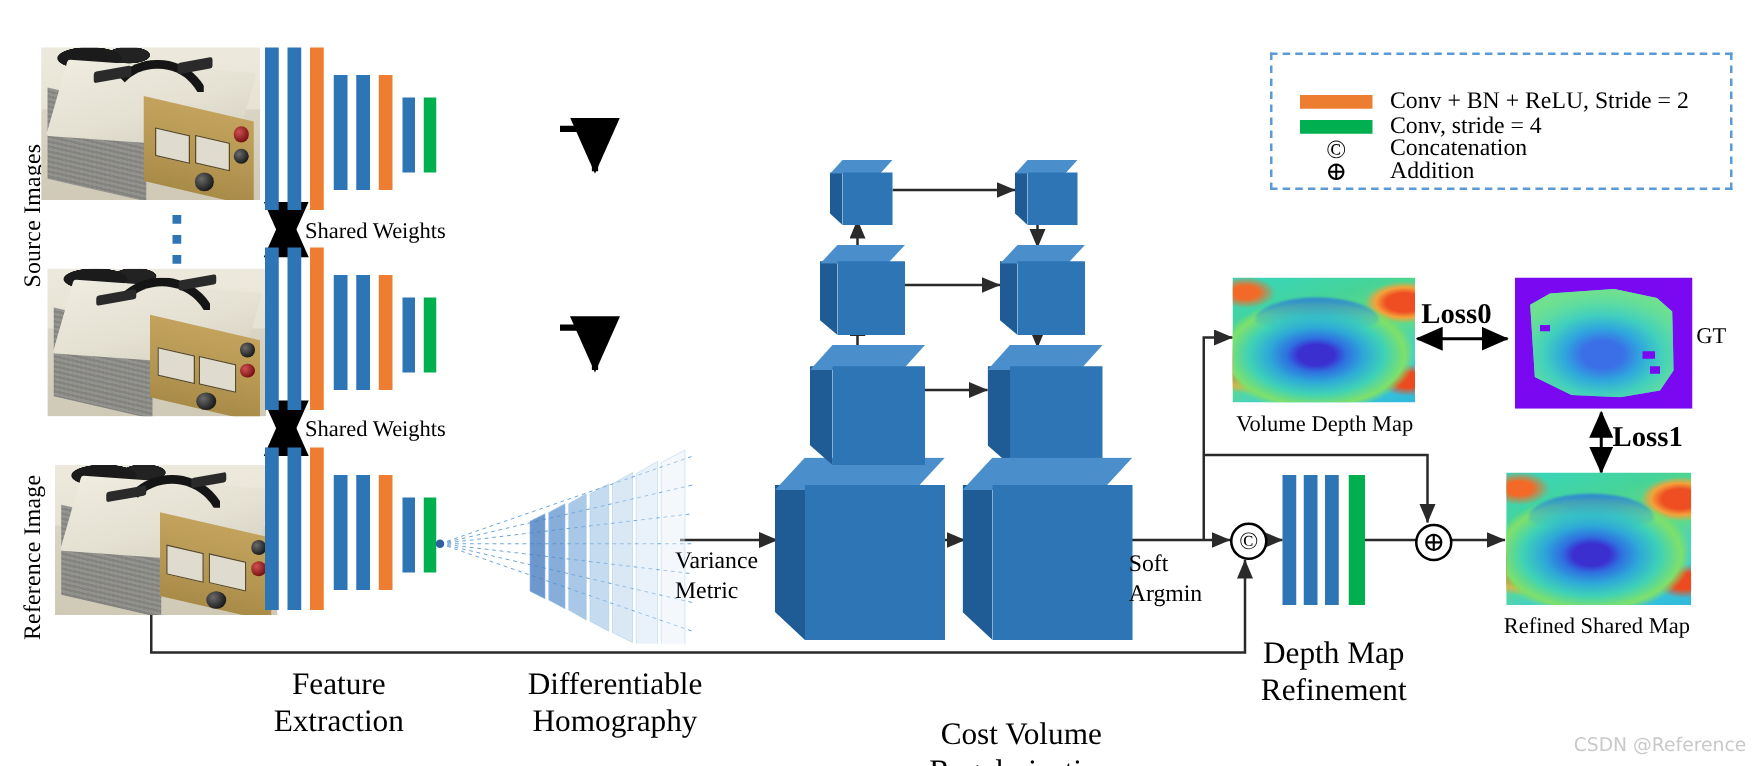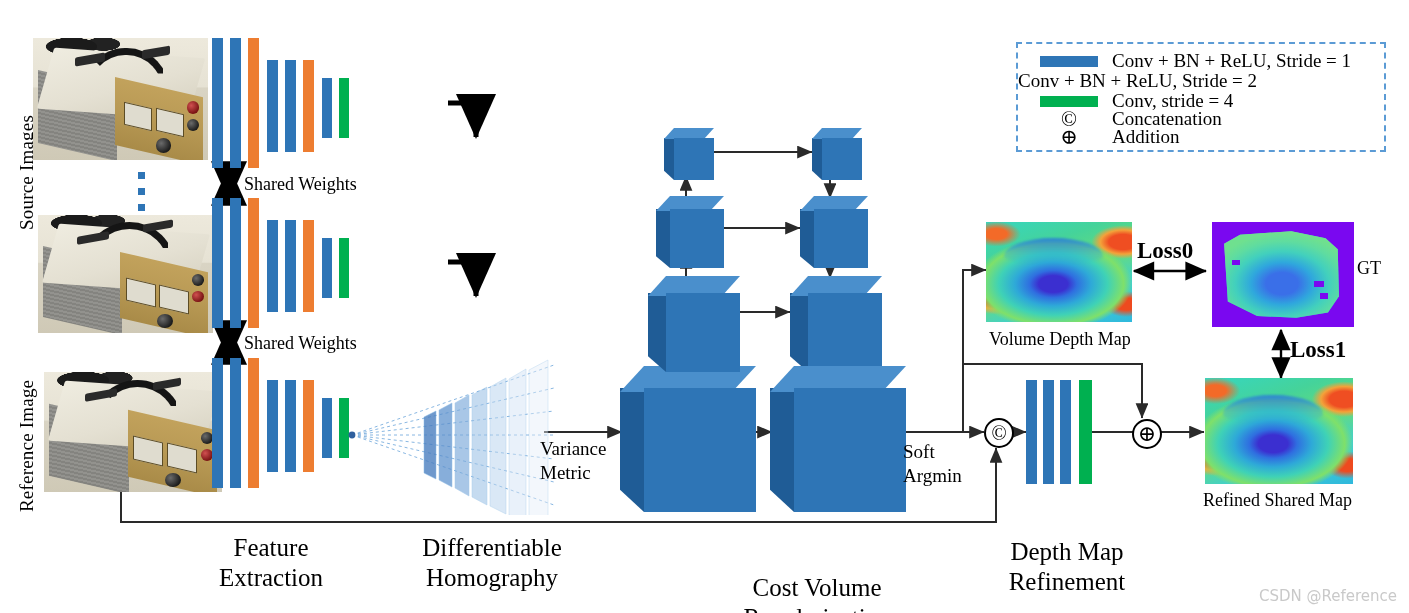--- a/index.html
+++ b/index.html
@@ -555,25 +555,21 @@
   <div class="depthmap" style="left:1205px; top:378px; width:148px; height:106px;">
     <div class="dm-jet"></div>
     <div class="dm-ridge"></div>
   </div>
   <div class="cap" style="left:1203px; top:490px;">Refined Shared Map</div>
 
   <div class="cap-bold" style="left:1137px; top:238px;">Loss0</div>
   <div class="cap-bold" style="left:1290px; top:337px;">Loss1</div>
 
   <div id="legend-box" style="left:1016px; top:42px; width:366px; height:106px;">
-    <div class="legend-row" style="left:0; top:6px;">
-      <div class="legend-swatch" style="background:#2e75b6;"></div>
-      <div class="legend-text">Conv + BN + ReLU, Stride = 1</div>
-    </div>
-    <div class="legend-row" style="left:0; top:26px;flex-direction:column;">
+    <div class="legend-row" style="left:0; top:26px;">
       <div class="legend-swatch" style="background:#ed7d31;"></div>
       <div class="legend-text">Conv + BN + ReLU, Stride = 2</div>
     </div>
     <div class="legend-row" style="left:0; top:46px;">
       <div class="legend-swatch" style="background:#00b050;"></div>
       <div class="legend-text">Conv, stride = 4</div>
     </div>
     <div class="legend-row" style="left:0; top:64px;">
       <div class="legend-glyph">©</div>
       <div class="legend-text">Concatenation</div>
@@ -583,18 +579,18 @@
       <div class="legend-text">Addition</div>
     </div>
   </div>
 
   <div class="stage-caption" style="left:186px; top:533px; width:170px;">Feature
 Extraction</div>
   <div class="stage-caption" style="left:392px; top:533px; width:200px;">Differentiable
 Homography</div>
   <div class="stage-caption" style="left:714px; top:533px; width:206px;margin-top:40px;">Cost Volume
 Regularization</div>
-  <div class="stage-caption" style="left:974px; top:537px; width:186px;font-family:Liberation Serif, serif;">Depth Map
+  <div class="stage-caption" style="left:974px; top:508px; width:186px;font-family:Liberation Serif, serif;">Depth Map
 Refinement</div>
 
   <div id="watermark">CSDN @Reference</div>
 
 </div>
 
 </body></html>

